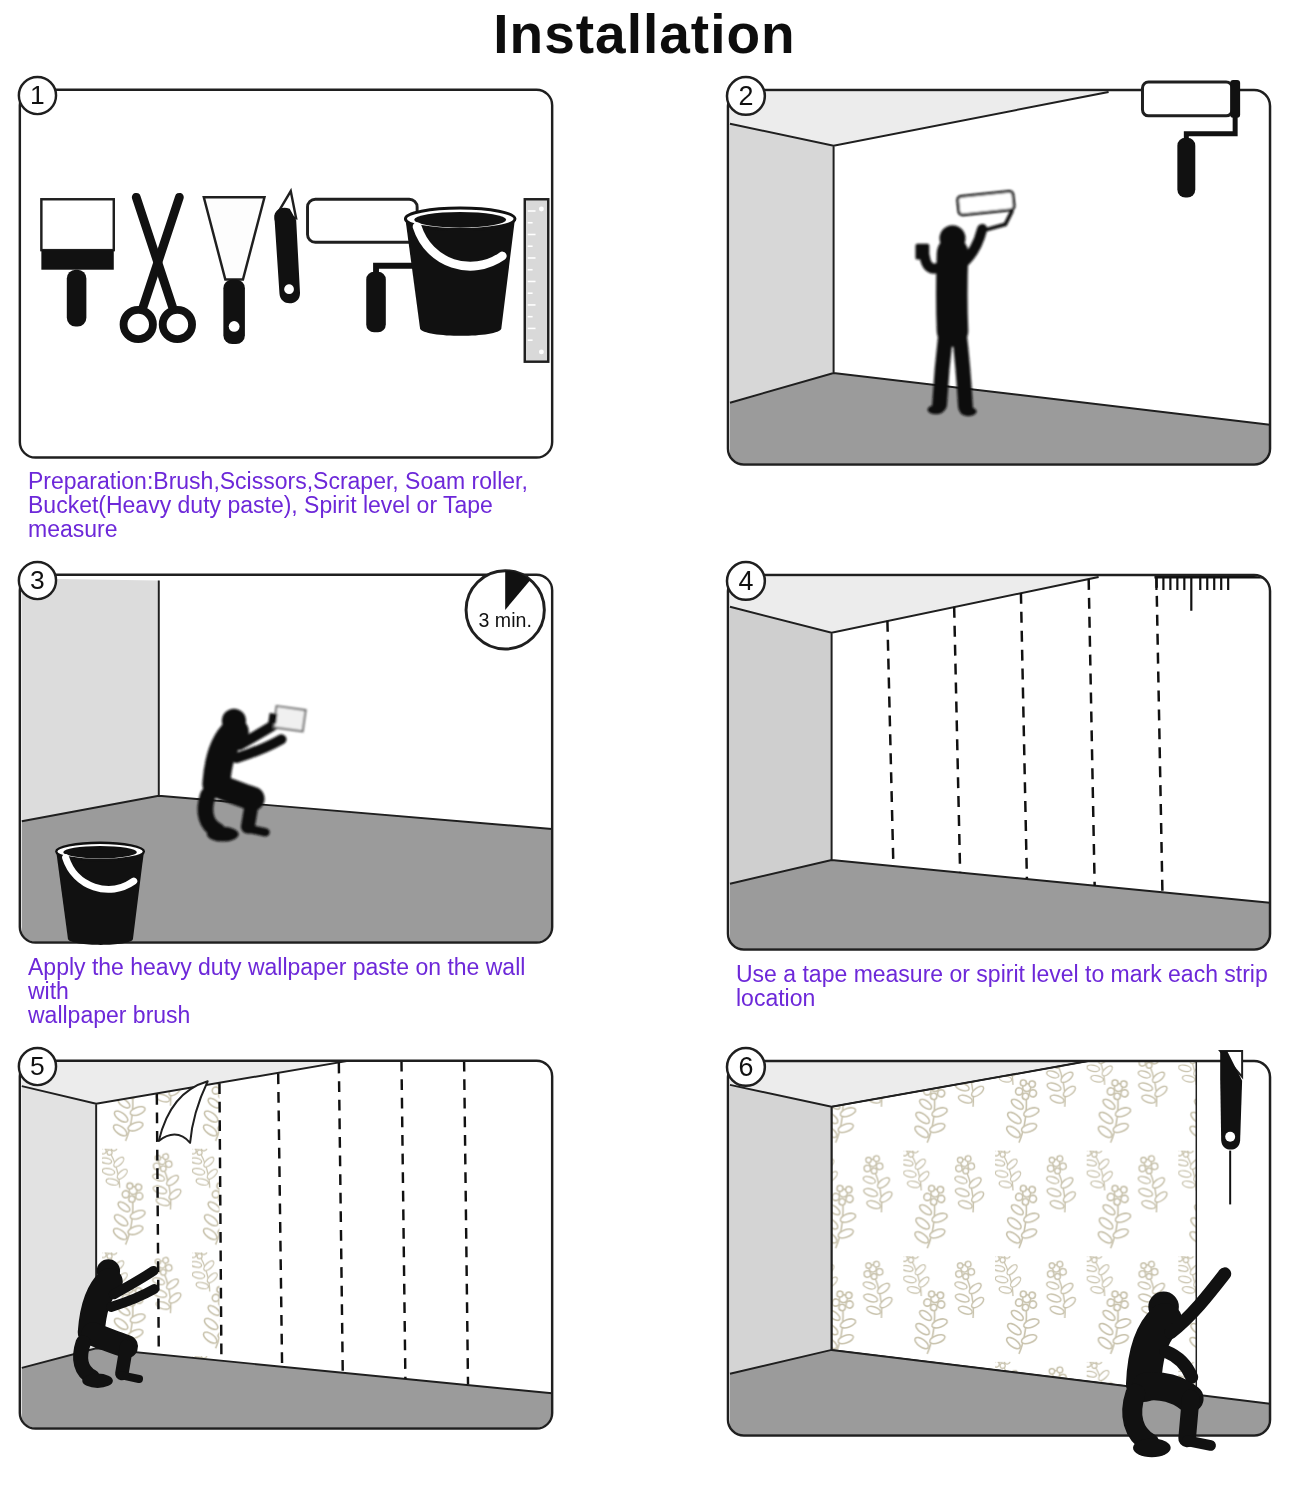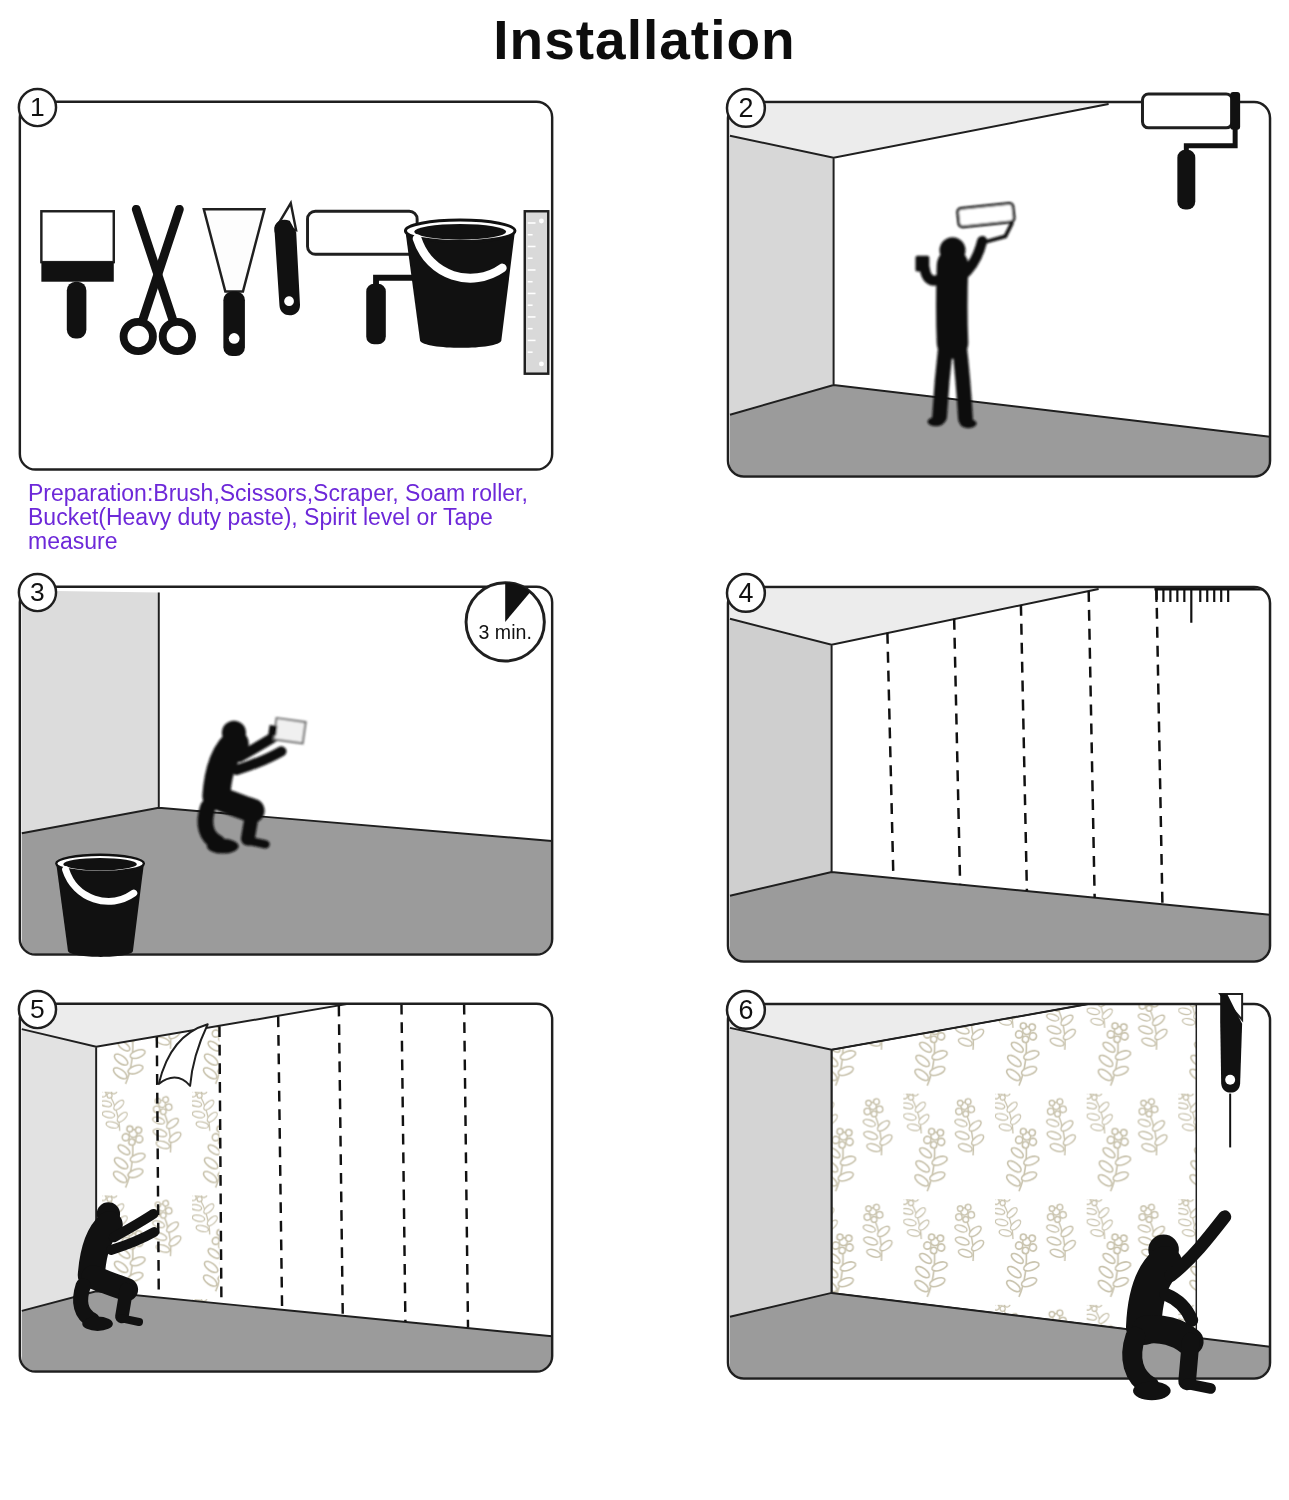--- a/index.html
+++ b/index.html
@@ -1,18 +1,18 @@
 <!DOCTYPE html>
 <html><head>
 <meta charset="utf-8">
 <style>
   html,body{margin:0;padding:0;background:#ffffff;}
   body{width:1289px;height:1500px;overflow:hidden;font-family:"Liberation Sans",sans-serif;color:#111;}
   .page{width:1289px;}
-  h1.title{margin:8px;padding:0 0 6px 0;text-align:center;font-size:55px;font-weight:bold;letter-spacing:1px;color:#0d0d0d;}
+  h1.title{margin:2px;padding:0 0 6px 0;text-align:center;font-size:55px;font-weight:bold;letter-spacing:1px;color:#0d0d0d;}
   .grid{display:grid;grid-template-columns:548px 558px;column-gap:160px;padding-left:12px;}
   .step{margin-bottom:18px;}
   svg.scene{display:block;width:100%;height:auto;overflow:visible;}
   .caption{font-size:23px;line-height:24px;margin:4px 0 0 0;padding-left:16px;white-space:pre-line;color:#6d28d9;}
   svg text{font-family:"Liberation Sans",sans-serif;}
 </style>
 </head>
 <body>
 
 <svg width="0" height="0" style="position:absolute" aria-hidden="true">
@@ -211,20 +211,22 @@
         <g>
           <circle cx="504" cy="52" r="40" fill="#fff" stroke="#1f1f1f" stroke-width="3"></circle>
           <path d="M504,52 L504,12 A40,40 0 0 1 529.7,21.4 Z" fill="#111"></path>
           <text x="504" y="69" text-anchor="middle" font-size="20" fill="#111">3 min.</text>
         </g>
         <g>
           <circle cx="26" cy="22" r="19" fill="#fff" stroke="#1f1f1f" stroke-width="2.5"></circle>
           <text x="26" y="31" text-anchor="middle" font-size="27" fill="#111">3</text>
         </g>
       </svg>
+      <p class="caption">Apply the heavy duty wallpaper paste on the wall with
+wallpaper brush</p>
     </section>
 
     <section class="step">
       <svg class="scene" viewBox="0 0 560 400">
         <defs>
             <clipPath id="cp4">
               <rect x="9" y="17" width="542" height="374" rx="15"></rect>
             </clipPath>
           </defs>
         <g clip-path="url(#cp4)">
@@ -256,20 +258,21 @@
               <line x1="510" y1="18" x2="510" y2="31"></line>
             </g>
           </g>
         </g>
         <rect x="8" y="16" width="544" height="376" rx="16" fill="none" stroke="#1f1f1f" stroke-width="2.5"></rect>
         <g>
           <circle cx="26" cy="22" r="19" fill="#fff" stroke="#1f1f1f" stroke-width="2.5"></circle>
           <text x="26" y="31" text-anchor="middle" font-size="27" fill="#111">4</text>
         </g>
       </svg>
+      <p class="caption">Use a tape measure or spirit level to mark each strip location</p>
     </section>
 
     <section class="step">
       <svg class="scene" viewBox="0 0 560 400">
         <defs>
             <clipPath id="cp5">
               <rect x="9" y="17" width="542" height="374" rx="15"></rect>
             </clipPath>
           </defs>
         <g clip-path="url(#cp5)">

